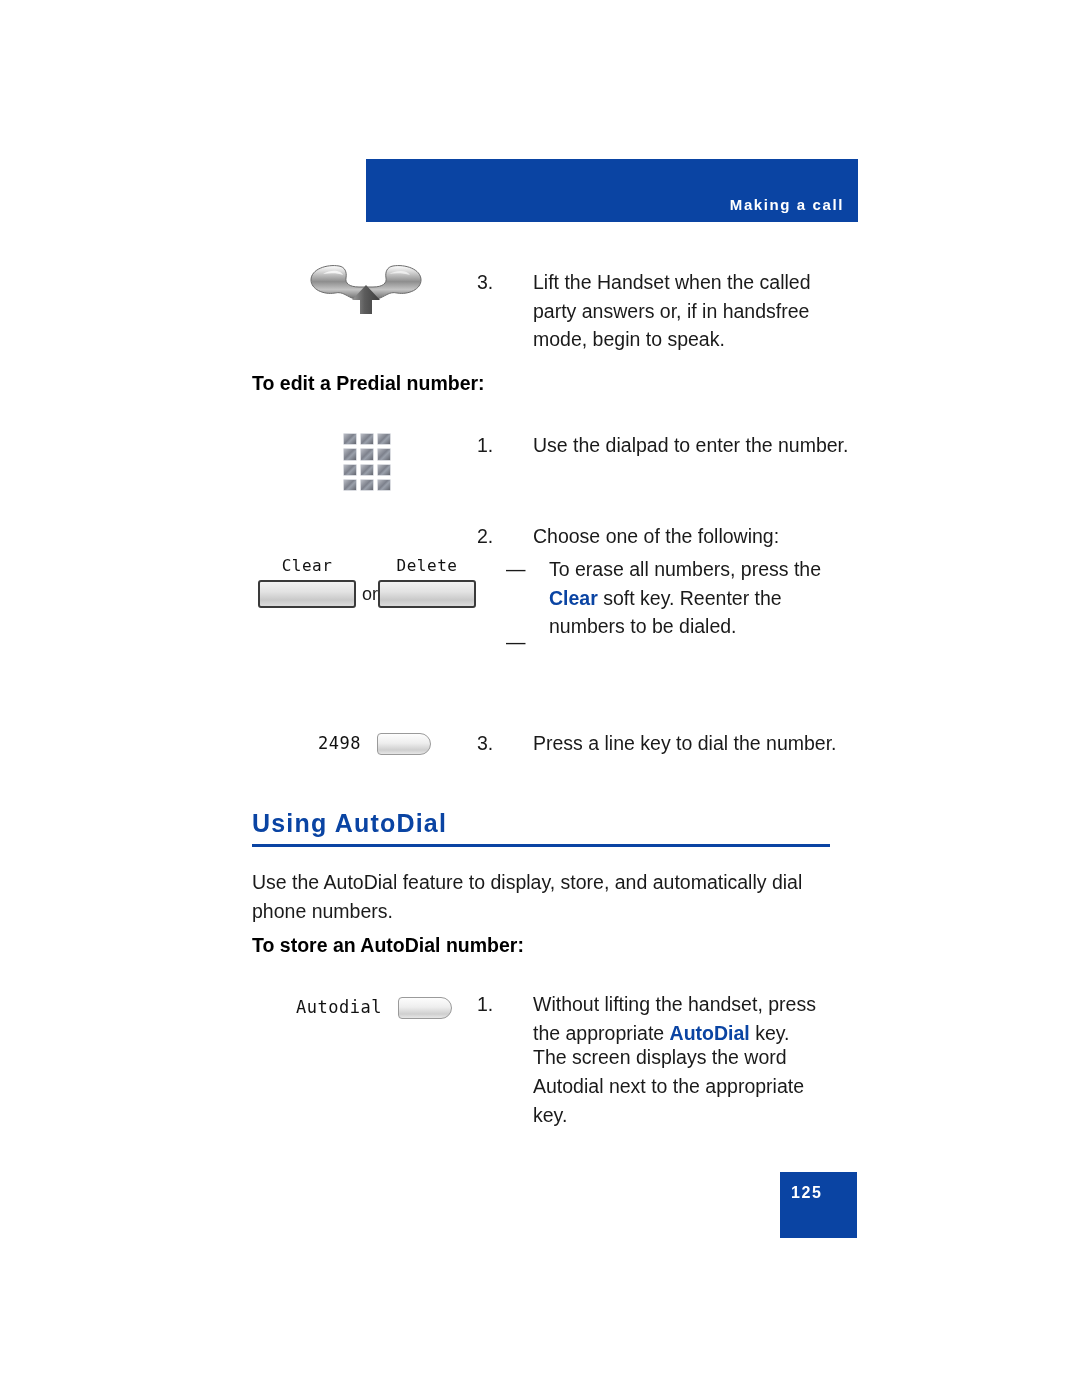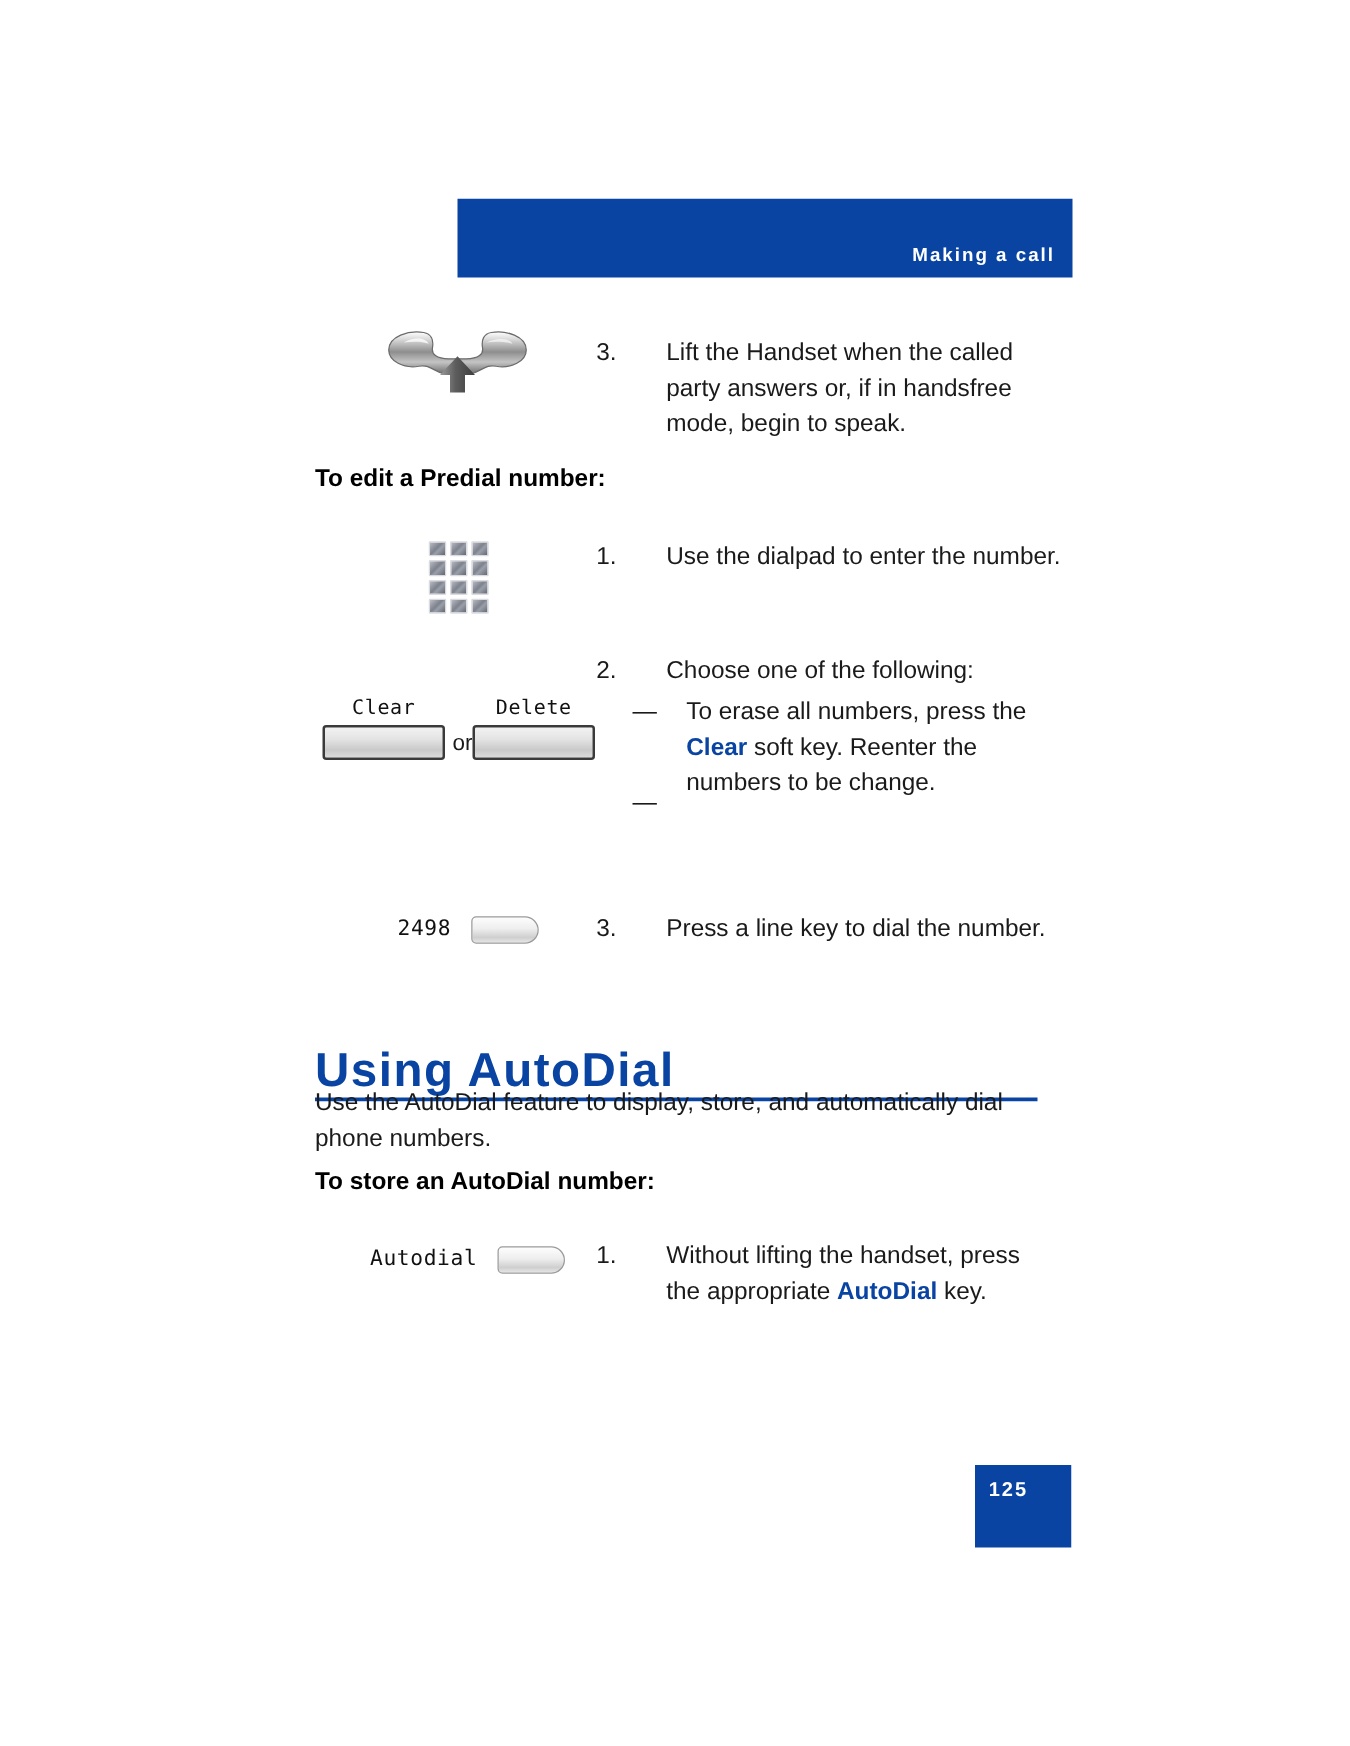--- a/index.html
+++ b/index.html
@@ -80,27 +80,26 @@
   }
 
   
   .section-heading {
     position: absolute;
     left: 252px;
     top: 806px;
     width: 578px;
   }
   .section-heading .title {
-    font-size: 38px;
+    font-size: 25px;
     font-weight: bold;
     color: #0A44A3;
     letter-spacing: 1.2px;
     line-height: 34px;
     white-space: nowrap;
-    margin-top: 34px;
   }
   .section-heading .rule {
     margin-top: 4px;
     height: 3px;
     background: #0A44A3;
     width: 100%;
   }
 
   
   .para {
@@ -286,21 +285,21 @@
     <div class="softkey" style="left:0px;"></div>
 
     <div class="or-text">or</div>
 
     <div class="softkey-label" style="left:120px;">Delete</div>
     <div class="softkey" style="left:120px;"></div>
   </div>
 
   <div class="dash-item" style="left:506px; top:555px; width:340px;">
     <div class="dash-mark">—</div>
-    <div class="step-body"><span>To erase all numbers, press the </span><span class="blue-bold">Clear</span><span> soft key. Reenter the numbers to be change.</span></div>
+    <div class="step-body"><span>To erase all numbers, press the </span><span class="blue-bold">Clear</span><span> soft key. Reenter the numbers to be dialed.</span></div>
   </div>
 
   <div class="dash-item" style="left:506px; top:628px; width:330px;">
     <div class="dash-mark">—</div>
   </div>
 
   <div class="linekey-row" style="left:318px; top:733px;">
     <div class="linekey-label">2498</div>
     <div class="linekey-btn"></div>
   </div>
@@ -322,18 +321,19 @@
   <div class="linekey-row" style="left:296px; top:997px;">
     <div class="linekey-label">Autodial</div>
     <div class="linekey-btn"></div>
   </div>
 
   <div class="step" style="left:477px; top:990px; width:360px;">
     <div class="step-num">1.</div>
     <div class="step-body"><span>Without lifting the handset, press the appropriate </span><span class="blue-bold">AutoDial</span><span> key.</span></div>
   </div>
 
+  <div class="para" style="left:533px; top:1043px; width:310px;">The screen displays the word Autodial next to the appropriate key.</div>
 
   <div class="page-number-box">
     <div class="page-number">125</div>
   </div>
 
 </div>
 
 </body></html>

